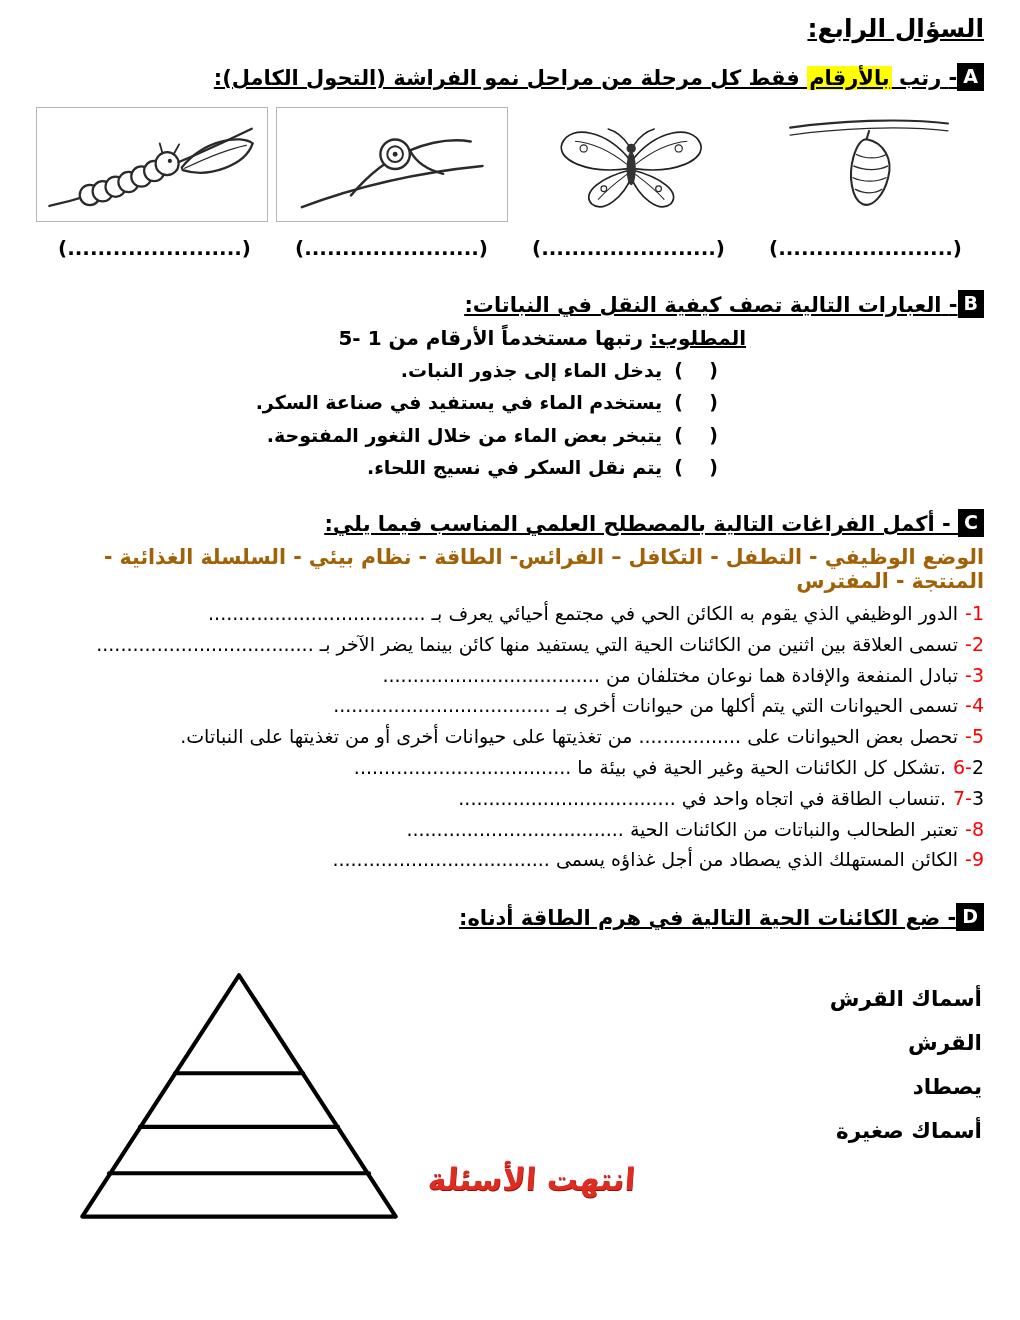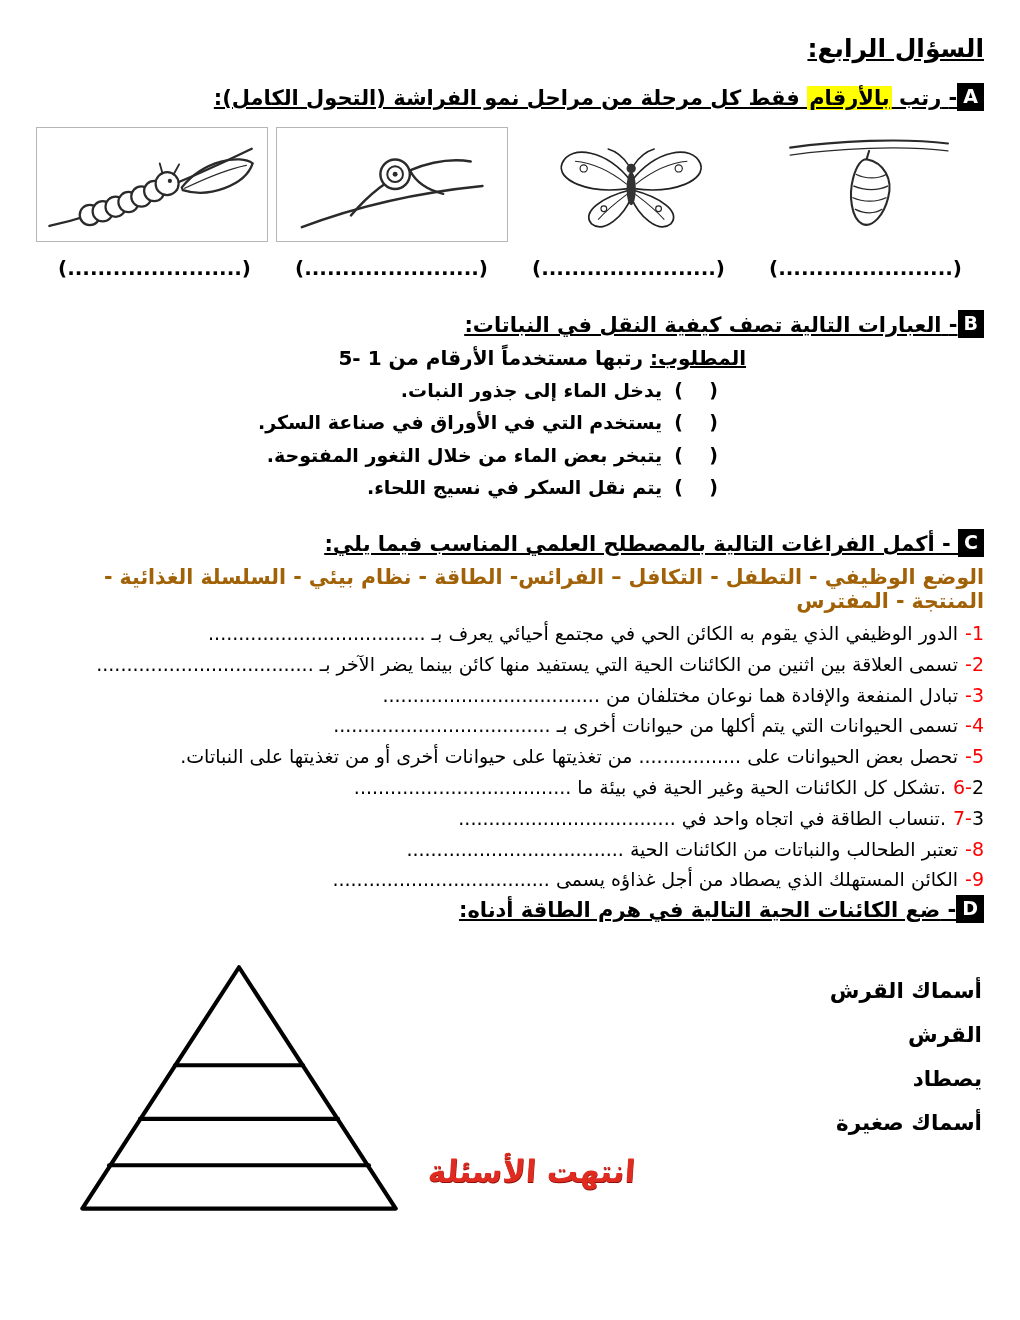--- a/index.html
+++ b/index.html
@@ -1,18 +1,18 @@
 <!DOCTYPE html>
 <html lang="ar"><head>
 <meta charset="utf-8">
 <style>
   * { margin:0; padding:0; box-sizing:border-box; }
   html,body { background:#ffffff; }
   body { font-family:"DejaVu Sans","Liberation Sans",sans-serif; color:#000; }
-  .page { width:1020px; height:1320px; margin:0 auto; direction:rtl; padding:34px 36px 10px; position:relative; overflow:hidden; background:#fff; }
+  .page { width:1020px; height:1320px; margin:0 auto; direction:rtl; padding:14px 36px 10px; position:relative; overflow:hidden; background:#fff; }
 
   .title { font-size:25px; font-weight:bold; text-decoration:underline; text-align:right; margin-bottom:20px; }
 
   .letterbox { display:inline-block; background:#000; color:#fff; font-weight:bold; font-size:19px; line-height:1; padding:4px 6px 5px; vertical-align:2px; }
   .heading { font-size:21px; font-weight:bold; text-align:right;text-decoration:underline; }
   .heading .htext { text-decoration:underline; }
   .hl { background:#FFFF00; padding:0 2px; }
 
   .images-row { display:flex; direction:ltr; margin-top:16px; height:115px; gap:8px; }
   .img-cell { flex:1; display:flex; align-items:center; justify-content:center; overflow:hidden; }
@@ -144,21 +144,21 @@
       <span class="htext">العبارات التالية تصف كيفية النقل في النباتات:</span>
     </div>
     <div class="b-subtitle">
       <span class="req">المطلوب:</span><span> رتبها مستخدماً الأرقام من 1 -5</span>
     </div>
     <div class="b-items">
       <div class="b-item">
         <span class="bracket">(&nbsp;&nbsp;&nbsp;&nbsp;)</span><span>يدخل الماء إلى جذور النبات.</span>
       </div>
       <div class="b-item">
-        <span class="bracket">(&nbsp;&nbsp;&nbsp;&nbsp;)</span><span>يستخدم التي في الأوراق في صناعة السكر.</span>
+        <span class="bracket">(&nbsp;&nbsp;&nbsp;&nbsp;)</span><span>يستخدم الماء في يستفيد في صناعة السكر.</span>
       </div>
       <div class="b-item">
         <span class="bracket">(&nbsp;&nbsp;&nbsp;&nbsp;)</span><span>يتبخر بعض الماء من خلال الثغور المفتوحة.</span>
       </div>
       <div class="b-item">
         <span class="bracket">(&nbsp;&nbsp;&nbsp;&nbsp;)</span><span>يتم نقل السكر في نسيج اللحاء.</span>
       </div>
     </div>
   </div>
 
@@ -192,21 +192,21 @@
       </div>
       <div class="c-item">
         <span class="c-num">8-</span><span>تعتبر الطحالب والنباتات من الكائنات الحية ....................................</span>
       </div>
       <div class="c-item">
         <span class="c-num">9-</span><span>الكائن المستهلك الذي يصطاد من أجل غذاؤه يسمى ....................................</span>
       </div>
     </div>
   </div>
 
-  <div class="heading" style="margin-top:0;">
+  <div class="heading" style="margin-top:28px;">
     <span class="letterbox">D</span><span>- </span>
     <span class="htext">ضع الكائنات الحية التالية في هرم الطاقة أدناه:</span>
   </div>
 
   <div class="section-d">
     <div class="pyramid-wrap">
       <svg viewBox="0 0 320 250" xmlns="http://www.w3.org/2000/svg">
         <g fill="none" stroke="#000" stroke-width="4" stroke-linejoin="round" stroke-linecap="round">
           <path d="M160,8 L312,242 L8,242 Z"></path>
           <line x1="98" y1="103" x2="222" y2="103"></line>

